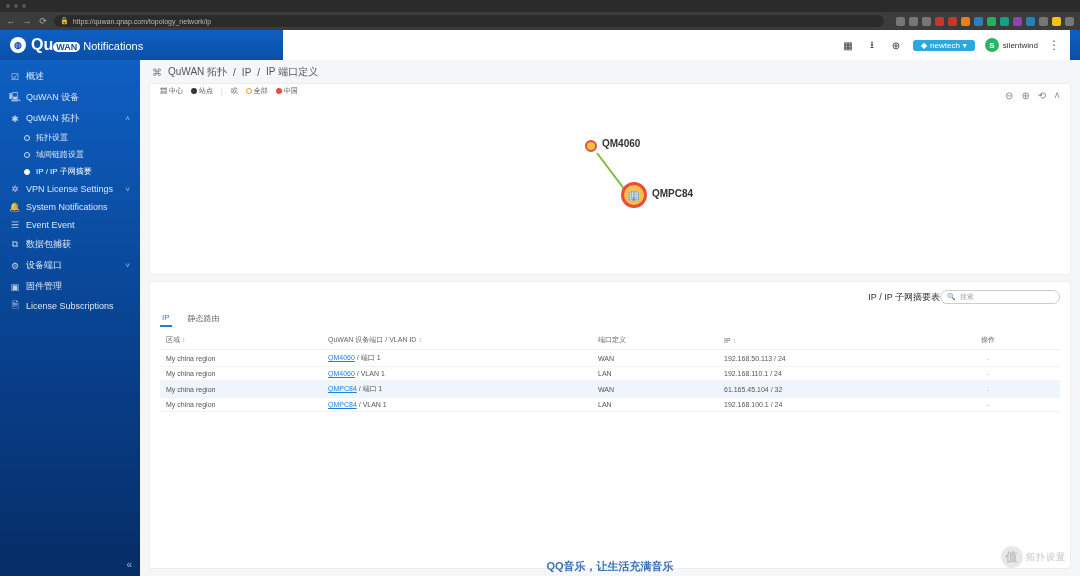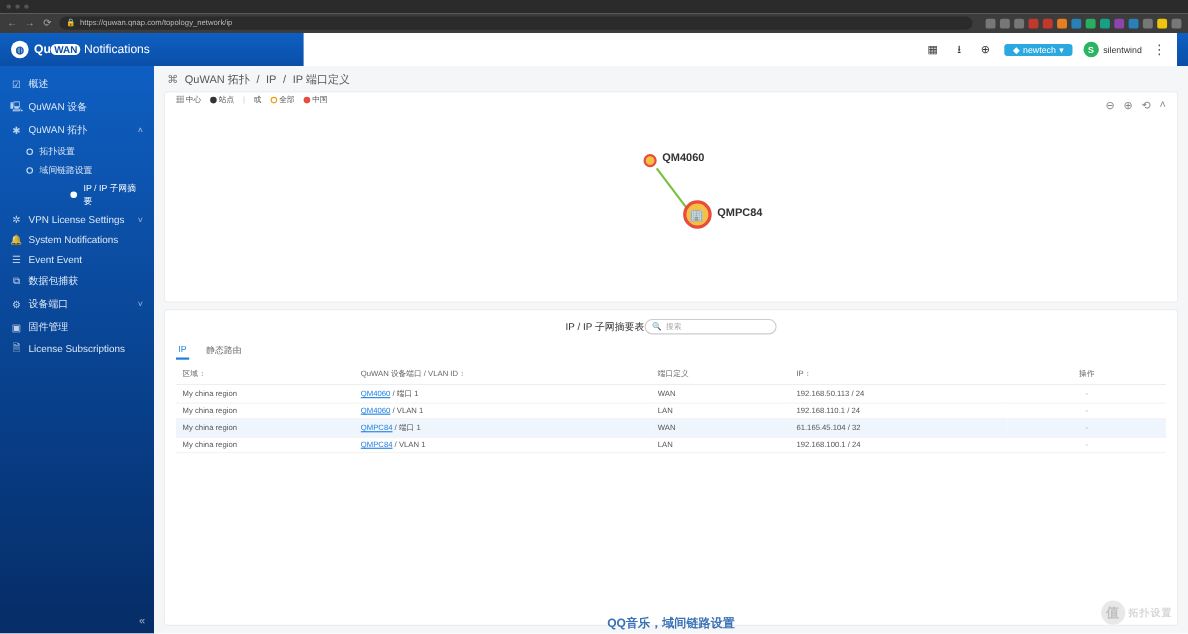--- a/index.html
+++ b/index.html
@@ -13,21 +13,21 @@
   .url-bar { flex: 1; background: #2b2b2b; border-radius: 8px; height: 12px; display: flex; align-items: center; padding: 0 6px; font-size: 7px; color: #bbb; gap: 4px; }
   .lock { color: #9fa4a8; font-size: 7px; }
   .ext-icons { display: flex; gap: 4px; margin-left: 6px; }
   .ext { width: 9px; height: 9px; border-radius: 2px; }
   .e-g{background:#777}.e-r{background:#c0392b}.e-b{background:#2980b9}.e-o{background:#e67e22}.e-gn{background:#27ae60}.e-p{background:#8e44ad}.e-c{background:#16a085}.e-y{background:#f1c40f}
 
   
   .app-header { height: 30px; background: linear-gradient(180deg,#0E5FC2,#0A4FA8); display: flex; align-items: center; padding: 0 10px; color: #fff; position: relative; }
   .brand { display: flex; align-items: center; gap: 5px; font-size: 11px; }
   .brand .globe { width: 16px; height: 16px; border-radius: 50%; background: #fff; display:flex;align-items:center;justify-content:center;color:#0A4FA8;font-size:9px;font-weight:bold; }
-  .brand b { font-weight: 700; font-size: 11px; }
+  .brand b { font-weight: 700; font-size: 16px; }
   .brand .wan { background:#fff;color:#0A4FA8;border-radius:6px;padding:0 3px;font-size:9px;font-weight:bold; }
   .hdr-right { margin-left: auto; display: flex; align-items: center; gap: 10px; }
   .hdr-ico { width: 14px; height: 14px; color: #333; display:flex;align-items:center;justify-content:center; }
   .chip { background:#2aa9e0;color:#fff;border-radius:3px;padding:1px 8px;font-size:8px;display:flex;align-items:center;gap:3px; }
   .avatar { width: 14px; height: 14px; border-radius:50%; background:#28b463;color:#fff;display:flex;align-items:center;justify-content:center;font-size:8px;font-weight:bold; }
   .user-area { display:flex;align-items:center;gap:4px;color:#333;font-size:8px; }
   .dots { font-size:12px;color:#555; }
 
   
   .layout { display: flex; height: calc(576px - 30px - 30px); }
@@ -35,21 +35,21 @@
   
   .sidebar { width: 140px; background: linear-gradient(180deg,#0E5FC2,#083f8a 60%,#062d66); color: #dce7f5; display:flex;flex-direction:column; position:relative; }
   .nav { list-style:none; padding: 6px 0; font-size: 9px; }
   .nav li { display:flex;align-items:center;gap:6px;padding:4px 10px;cursor:pointer; position:relative; }
   .nav .ico { width:10px;height:10px;display:inline-flex;align-items:center;justify-content:center;opacity:.85; }
   .nav .chev { margin-left:auto;font-size:8px;opacity:.7; }
   .sub { list-style:none; }
   .sub li { padding:3px 10px 3px 24px; display:flex;align-items:center;gap:6px; font-size:8px; }
   .sub li::before { content:""; width:4px;height:4px;border:1px solid #cfe0f6;border-radius:50%; }
   .sub li.active::before { background:#fff;border-color:#fff; }
-  .sub li.active { color:#fff;margin-left:40px; }
+  .sub li.active { color:#fff; }
   .collapse { position:absolute;bottom:6px;right:8px;font-size:10px;opacity:.7;cursor:pointer; }
 
   
   .main { flex:1; background:#f5f6f8; display:flex;flex-direction:column; overflow:hidden; position:relative; }
   .crumb-bar { height:24px; padding:0 12px; display:flex;align-items:center;gap:6px; color:#555; font-size:10px; }
   .crumb-ico { font-size:10px;color:#777; }
 
   .panel { background:#fff; margin:0 10px 8px 10px; border-radius:2px; box-shadow:0 0 0 1px #eee; }
   .topo-panel { height: 190px; position:relative; }
   .panel-head { padding:6px 10px 2px 10px; font-size:9px; color:#333; display:flex;align-items:center;gap:8px; }
@@ -58,21 +58,21 @@
   .lg-dot { width:6px;height:6px;border-radius:50%;display:inline-block;vertical-align:middle;margin-right:2px; }
   .panel-zoom { position:absolute; top:6px; right:10px; display:flex; gap:8px; color:#888; font-size:10px; }
 
   .topo-canvas { position:relative; width:100%; height:150px; }
   .line { position:absolute; width:55px; height:2px; background:#7ac142; top:52px; left:447px; transform: rotate(53deg); transform-origin: left center; }
   .node-sm { position:absolute; top:40px; left:435px; width:12px;height:12px;border-radius:50%;border:2px solid #e74c3c;background:#f6c043; }
   .node-lg { position:absolute; top:82px; left:471px; width:26px;height:26px;border-radius:50%;border:3px solid #e74c3c;background:#f6c043;display:flex;align-items:center;justify-content:center;color:#333;font-size:11px; }
   .nlabel { position:absolute; font-size:10px; font-weight:700; color:#333; }
 
   .table-panel { flex:1; padding:8px 10px; display:flex;flex-direction:column; min-height:0; }
-  .table-title-row { display:flex; align-items:center; justify-content:center; }
+  .table-title-row { display:flex; align-items:center; justify-content:flex-end; }
   .table-title { font-size:9px;color:#333; }
   .search { border:1px solid #ccc;border-radius:10px;height:14px;width:120px;display:flex;align-items:center;padding:0 6px;font-size:7px;color:#888;gap:4px; }
 
   .tabs { display:flex; gap:14px; margin-top:6px; font-size:8px; }
   .tab { padding:3px 2px; color:#666; cursor:pointer; }
   .tab.active { color:#1e7fe0; border-bottom:2px solid #1e7fe0; }
 
   table { width:100%; border-collapse:collapse; font-size:7px; margin-top:4px; }
   th { text-align:left; color:#666; font-weight:400; padding:4px 6px; border-bottom:1px solid #eee; }
   td { padding:3px 6px; color:#555; border-bottom:1px solid #f3f3f3; }
@@ -279,19 +279,19 @@
               <td>My china region</td>
               <td><span class="link">QMPC84</span> / VLAN 1</td>
               <td>LAN</td>
               <td>192.168.100.1 / 24</td>
               <td style="text-align:center;color:#aaa">-</td>
             </tr>
           </tbody>
       </table>
     </div>
 
-    <div class="footer-ad">QQ音乐，域间链路设置</div>
+    <div class="footer-ad">QQ音乐，让生活充满音乐</div>
     <div class="watermark">
       <span class="wm-c">值</span>
       <span>拓扑设置</span>
     </div>
   </div>
 </div>
 
 </body></html>

